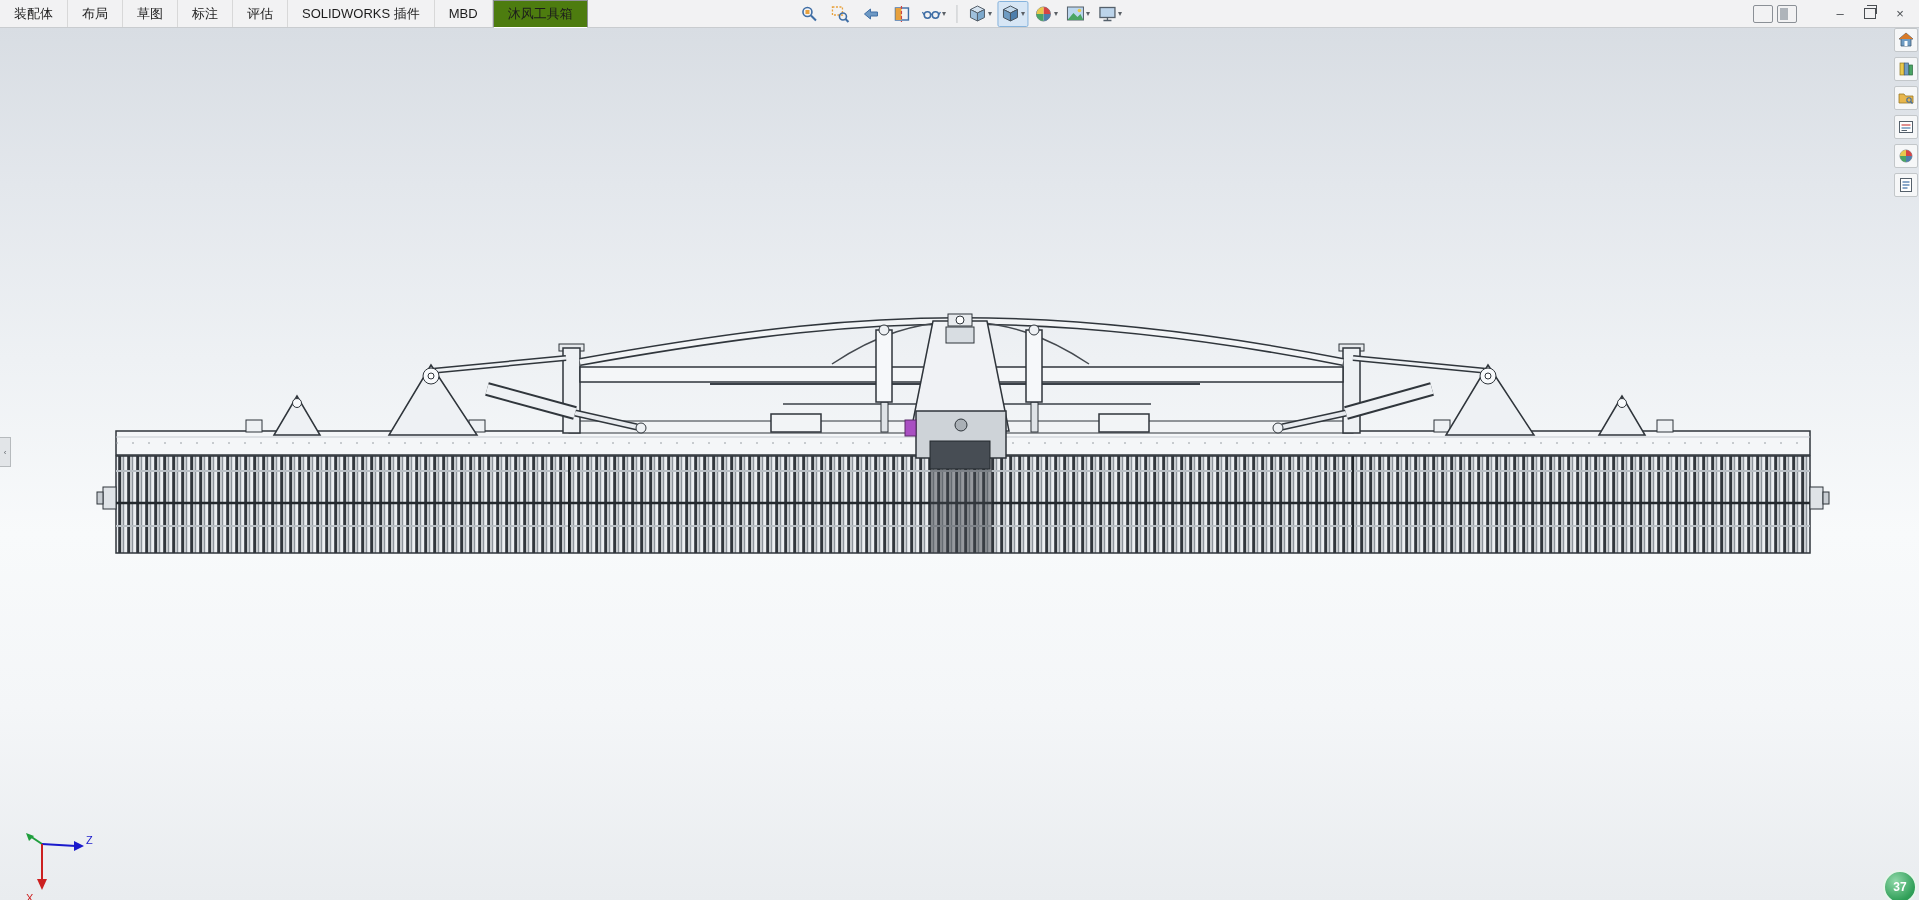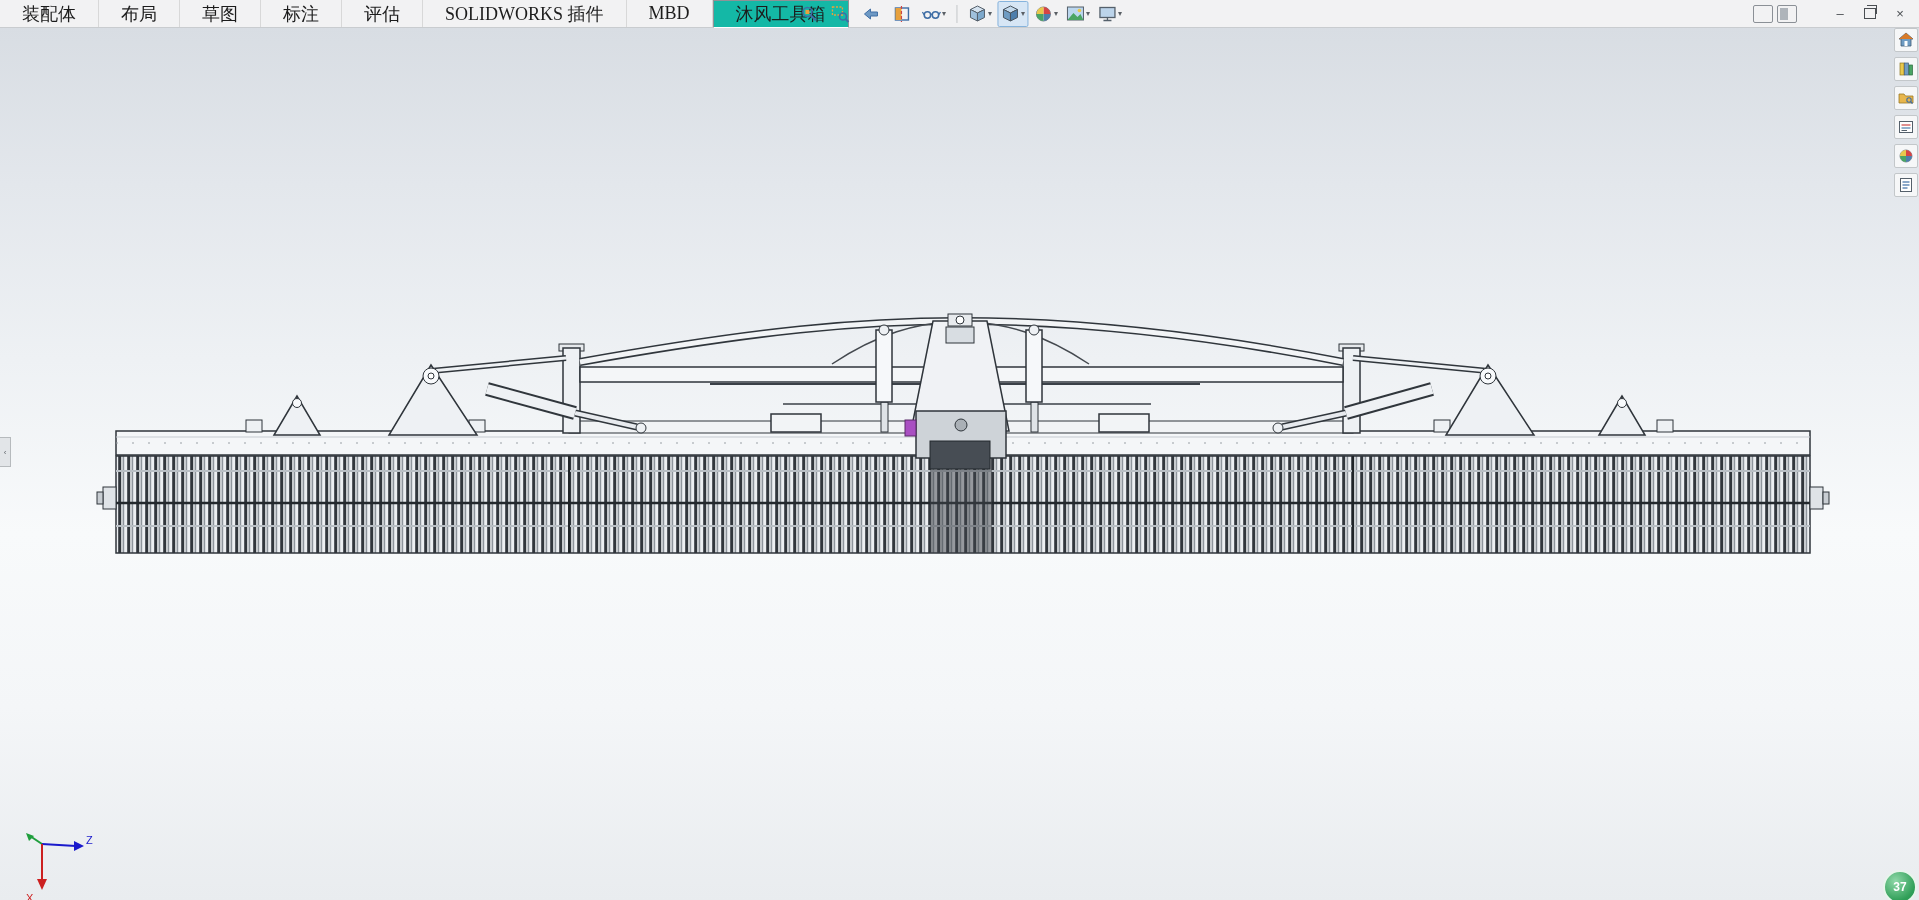--- a/index.html
+++ b/index.html
@@ -3,23 +3,23 @@
 <meta charset="utf-8">
 <style>
   html,body{margin:0;padding:0;width:1919px;height:900px;overflow:hidden;
     font-family:"Liberation Sans",sans-serif;background:#e9ecef;}
   .app{position:relative;width:1919px;height:900px;}
 
   
   .topbar{position:absolute;top:0;left:0;right:0;height:27px;background:#f2f2f3;
     border-bottom:1px solid #c9cccf;display:flex;align-items:stretch;z-index:30;}
   .tabs{display:flex;align-items:stretch;}
-  .tab{padding:0 22px;font-size:18px;color:#1c1c1c;display:flex;align-items:center;
-    border-right:1px solid #d8d8d8;background:transparent;white-space:nowrap;cursor:default;font-family:Liberation Serif, serif;}
-  .tab.active{background:#14b8a6;border:1px solid #8f9296;border-bottom:1px solid #ffffff;
+  .tab{padding:0 14px;font-size:13px;color:#1c1c1c;display:flex;align-items:center;
+    border-right:1px solid #d8d8d8;background:transparent;white-space:nowrap;cursor:default;}
+  .tab.active{background:#4d7c0f;border:1px solid #8f9296;border-bottom:1px solid #ffffff;
     margin-bottom:-1px;}
 
   
   .headsup{position:absolute;left:50%;top:0;transform:translateX(-50%);height:27px;
     display:flex;align-items:center;gap:3px;}
   .hi{height:24px;min-width:24px;display:flex;align-items:center;justify-content:center;
     border-radius:2px;padding:0 2px;}
   .hi.grp{display:flex;gap:1px;}
   .hi.active{background:#d7e6f5;border:1px solid #86b3dc;}
   .dd{font-size:8px;color:#5a5f65;line-height:1;}

